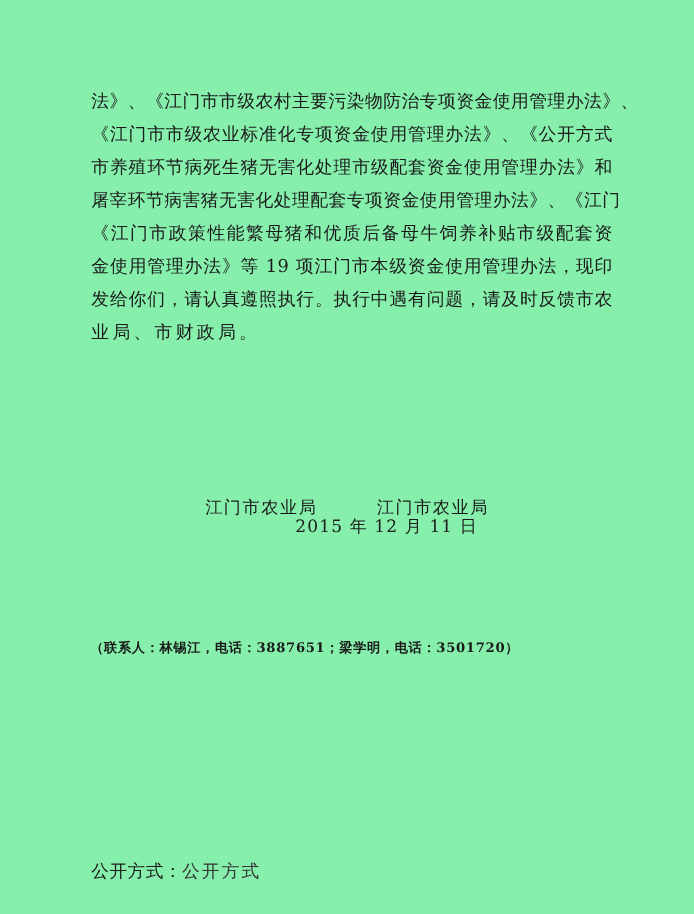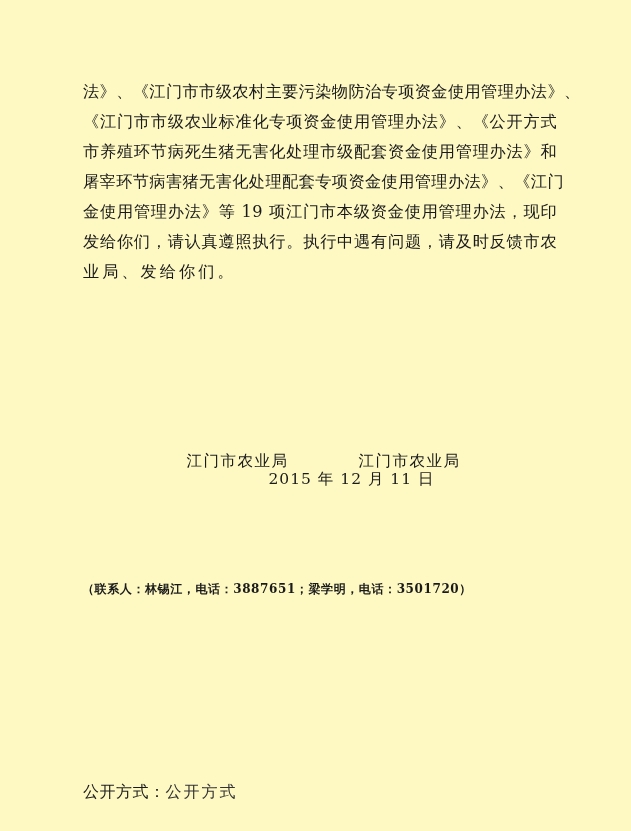--- a/index.html
+++ b/index.html
@@ -13,21 +13,21 @@
       position: relative;
       overflow: hidden;
       font-family: "DejaVu Serif", "Liberation Serif", serif;
       color: #1a1a1a;
     }
     .page {
       position: absolute;
       left: 0; top: 0;
       width: 631px;
       height: 831px;
-      background: #fef9c3;
+      background: #86efac;
     }
     .body-text {
       position: absolute;
       left: 83px;
       top: 77px;
       width: 474px;
     }
     .body-line {
       height: 30px;
       line-height: 30px;
@@ -50,21 +50,20 @@
       white-space: nowrap;
     }
     .sig-orgs {
       top: 450px;
       height: 22px;
       line-height: 22px;
     }
     .sig-orgs span.org {
       display: inline-block;
       letter-spacing: 1.5px;
-      margin-left: 16px;
     }
     .sig-orgs span.gap {
       display: inline-block;
       width: 54px;
     }
     .sig-date {
       top: 468px;
       height: 22px;
       line-height: 22px;
       letter-spacing: 1px;
@@ -106,23 +105,24 @@
 </head>
 <body>
 
 <div class="page">
 
   <div class="body-text">
     <div class="body-line">法》、《江门市市级农村主要污染物防治专项资金使用管理办法》、</div>
     <div class="body-line">《江门市市级农业标准化专项资金使用管理办法》、《公开方式</div>
     <div class="body-line">市养殖环节病死生猪无害化处理市级配套资金使用管理办法》和</div>
     <div class="body-line">屠宰环节病害猪无害化处理配套专项资金使用管理办法》、《江门</div>
+    <div class="body-line">《江门市政策性能繁母猪和优质后备母牛饲养补贴市级配套资</div>
     <div class="body-line">金使用管理办法》等 19 项江门市本级资金使用管理办法，现印</div>
     <div class="body-line">发给你们，请认真遵照执行。执行中遇有问题，请及时反馈市农</div>
-    <div class="body-line last">业局、发给你们。</div>
+    <div class="body-line last">业局、市财政局。</div>
   </div>
 
   <div class="signature sig-orgs">
     <span class="org">江门市农业局</span><span class="gap"></span><span class="org">江门市农业局</span>
   </div>
 
   <div class="signature sig-date">2015 年 12 月 11 日</div>
 
   <div class="contact">（联系人：林锡江，电话：3887651；梁学明，电话：3501720）</div>
 

